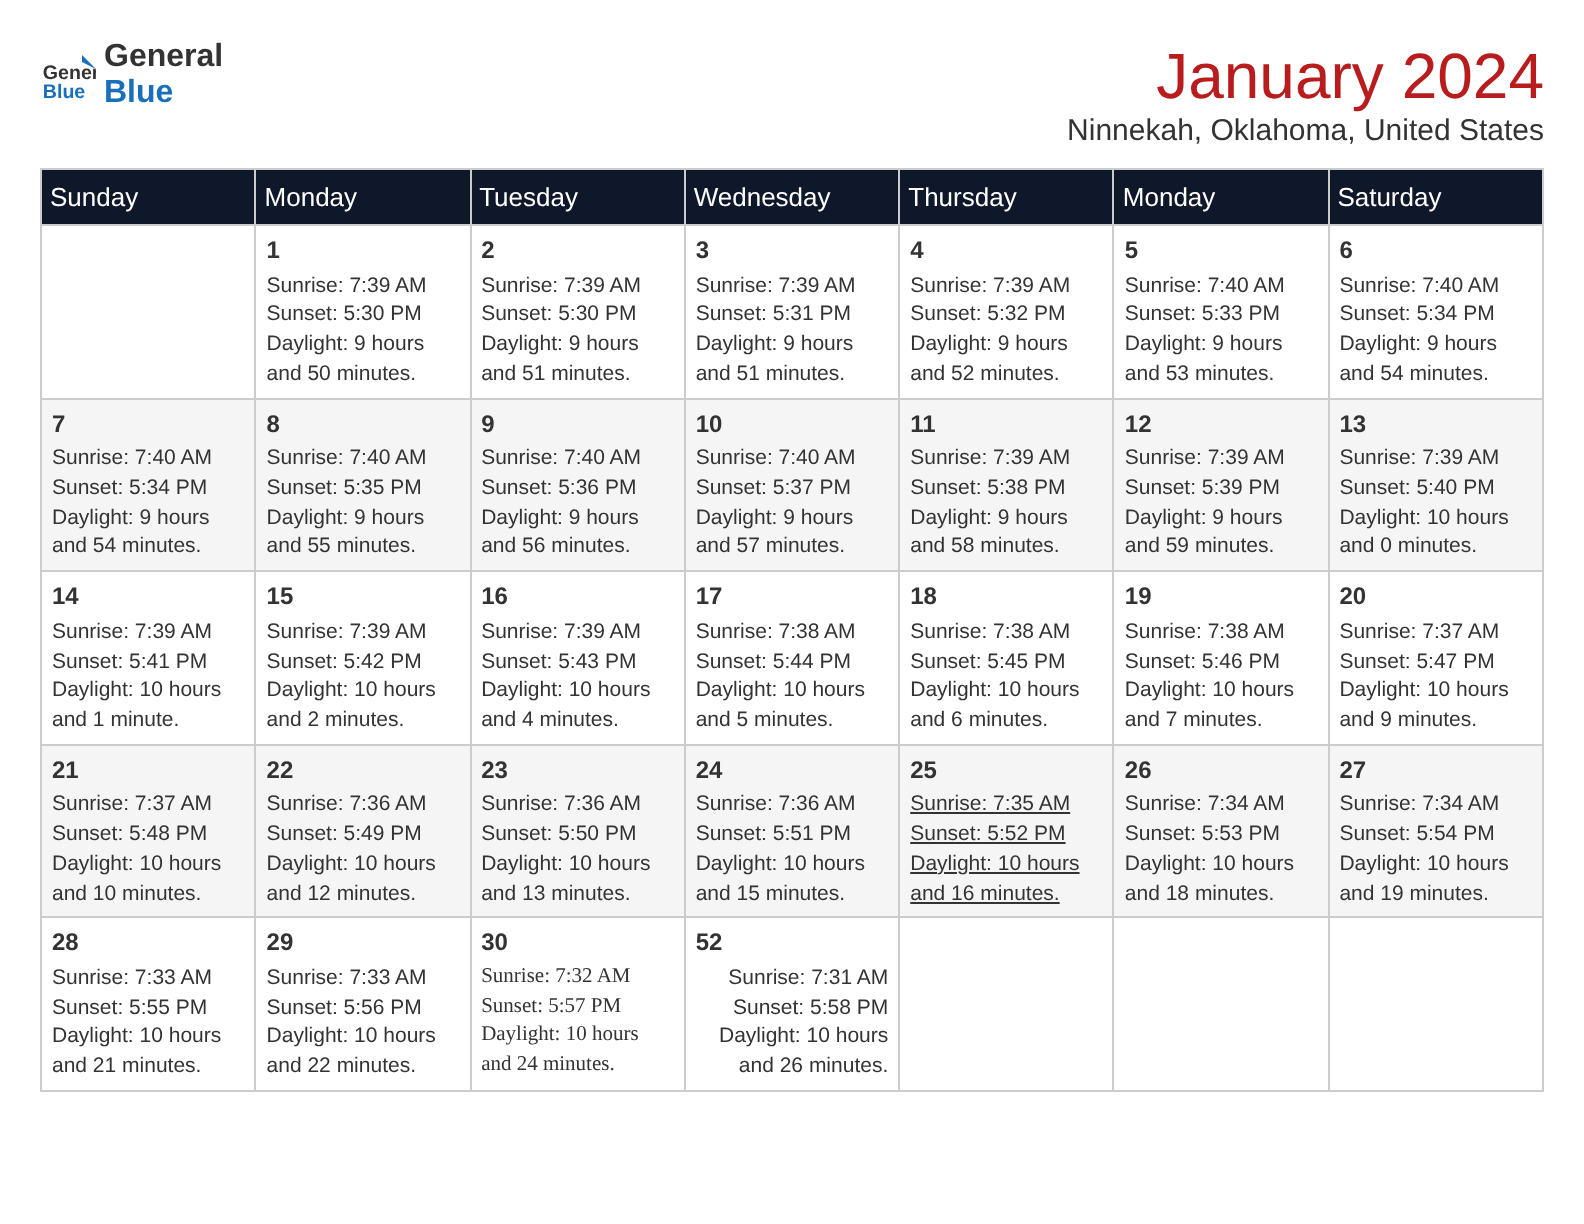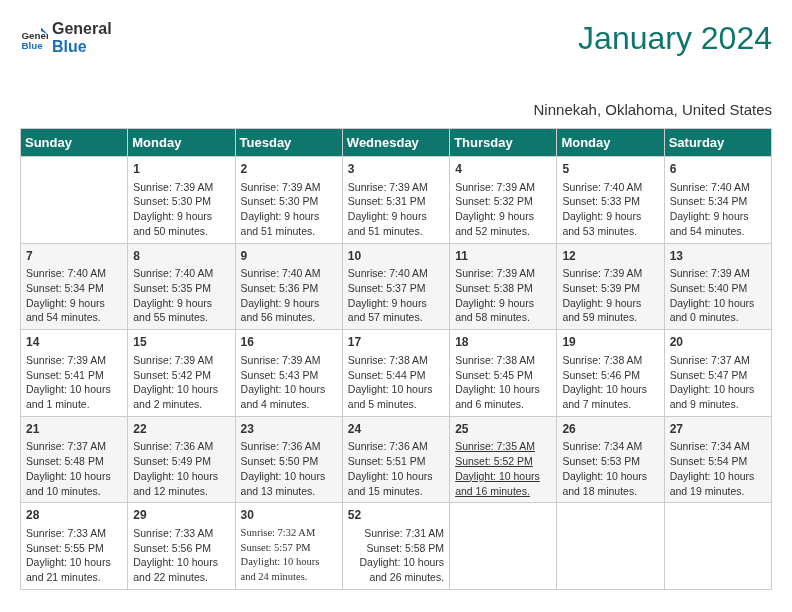--- a/index.html
+++ b/index.html
@@ -24,39 +24,38 @@
     .logo-icon {
       width: 28px;
       height: 28px;
     }
     .title-block {
       text-align: right;
     }
     .calendar-title {
       font-size: 32px;
       font-weight: normal;
-      color: #0f766e;
+      color: #b91c1c;
     }
     .calendar-subtitle {
       font-size: 15px;
       color: #333;
-      margin-top: 44px;
     }
     table {
       width: 100%;
       border-collapse: collapse;
       font-size: 11px;
     }
     thead tr th {
-      background-color: #0f766e;
+      background-color: #0f172a;
       color: #fff;
       padding: 6px 4px;
       text-align: left;
       font-size: 13px;
-      font-weight: bold;
+      font-weight: normal;
       border: 1px solid #ccc;
     }
     tbody tr td {
       vertical-align: top;
       border: 1px solid #ccc;
       padding: 4px 5px;
       background: #fff;
       width: calc(100% / 7);
       min-height: 80px;
       line-height: 1.4;

